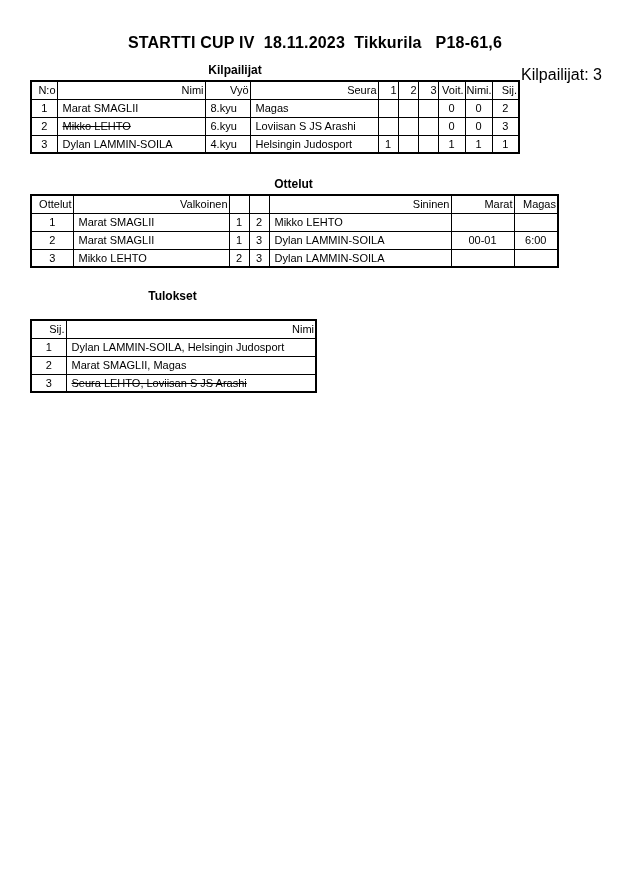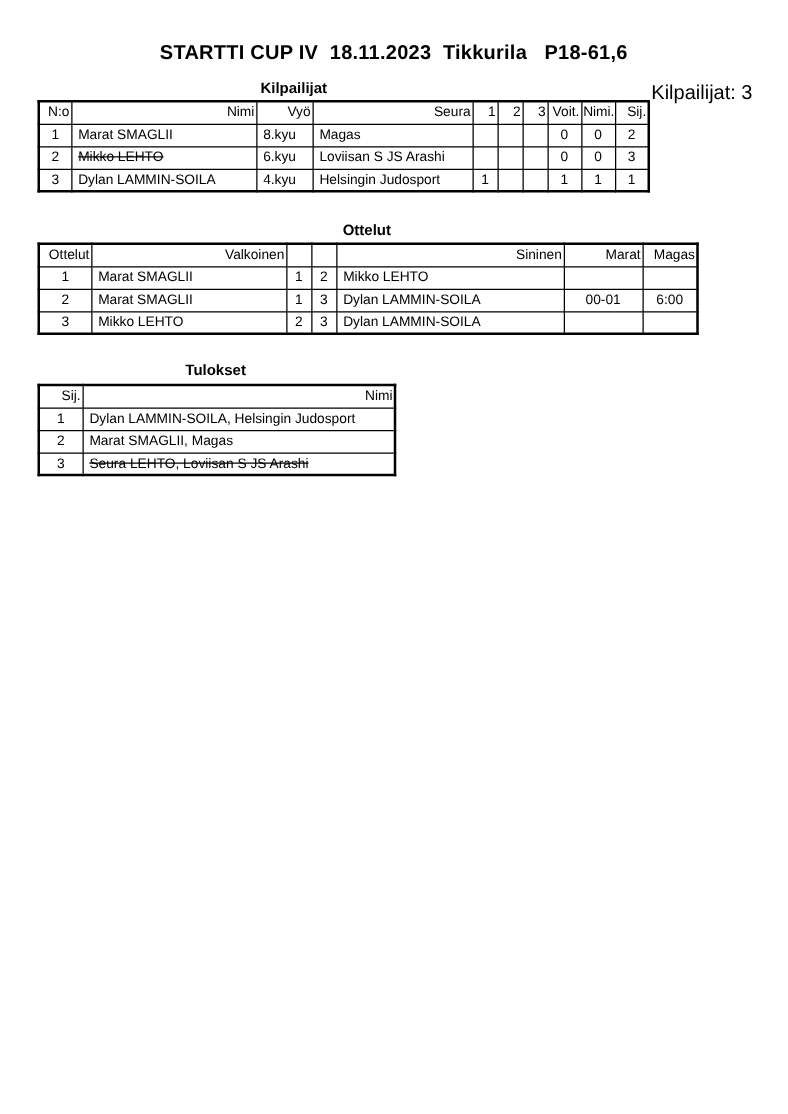--- a/index.html
+++ b/index.html
@@ -13,21 +13,21 @@
     font-size:16px; font-weight:bold; white-space:pre; letter-spacing:.2px;
   }
   .competitor-count {
     position:absolute; top:66px; right:28px; font-size:16px;
   }
   .section-heading {
     font-weight:bold; font-size:12px; text-align:center;
   }
   .heading-competitors { width:410px; margin:11px 0 0 30px; }
   .heading-matches     { width:527px; margin:23px 0 0 30px; }
-  .heading-results     { width:285px; margin:21px 0 4px 30px;text-align:center; }
+  .heading-results     { width:285px; margin:21px 0 16px 30px;text-align:center; }
 
   table {
     border-collapse:collapse; table-layout:fixed;
     border:2px solid #000; font-size:11px; margin:3px 0 0 30px;
   }
   th, td {
     border:1px solid #000; height:18px; padding:1px 3px;
     overflow:hidden; white-space:nowrap; vertical-align:middle;
   }
   th { font-weight:normal; text-align:right; padding:1px 1px; }

